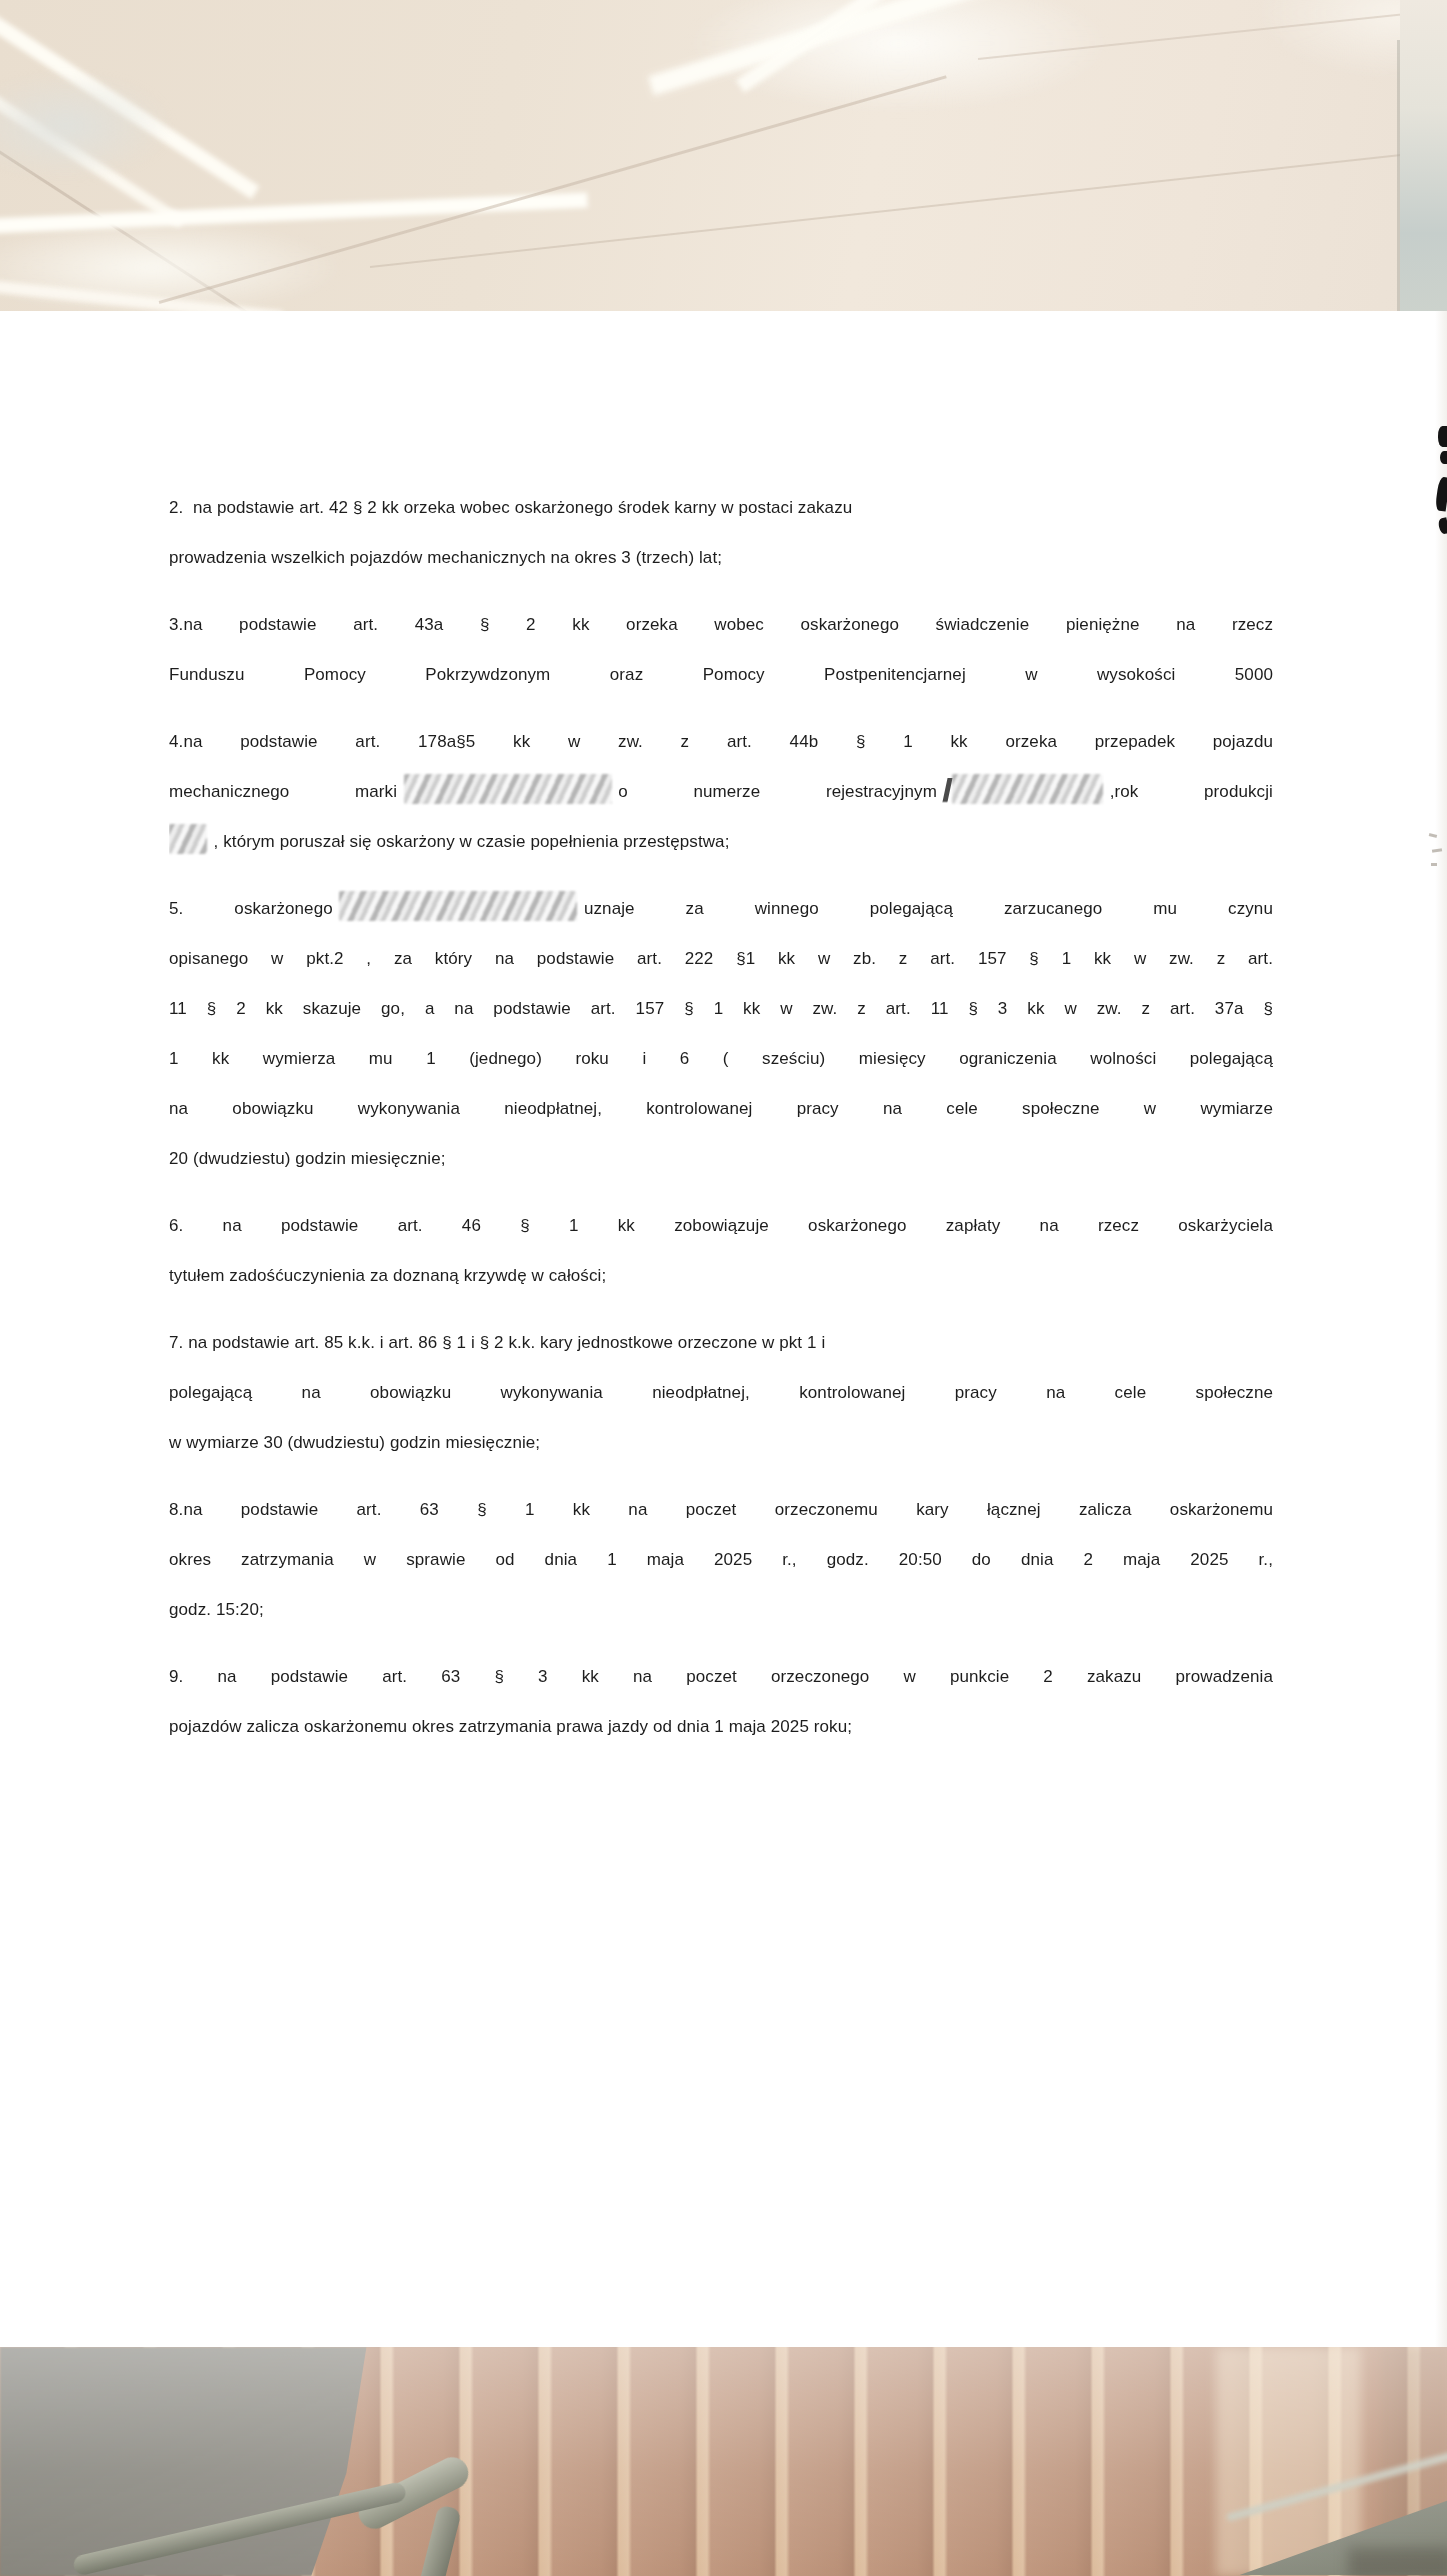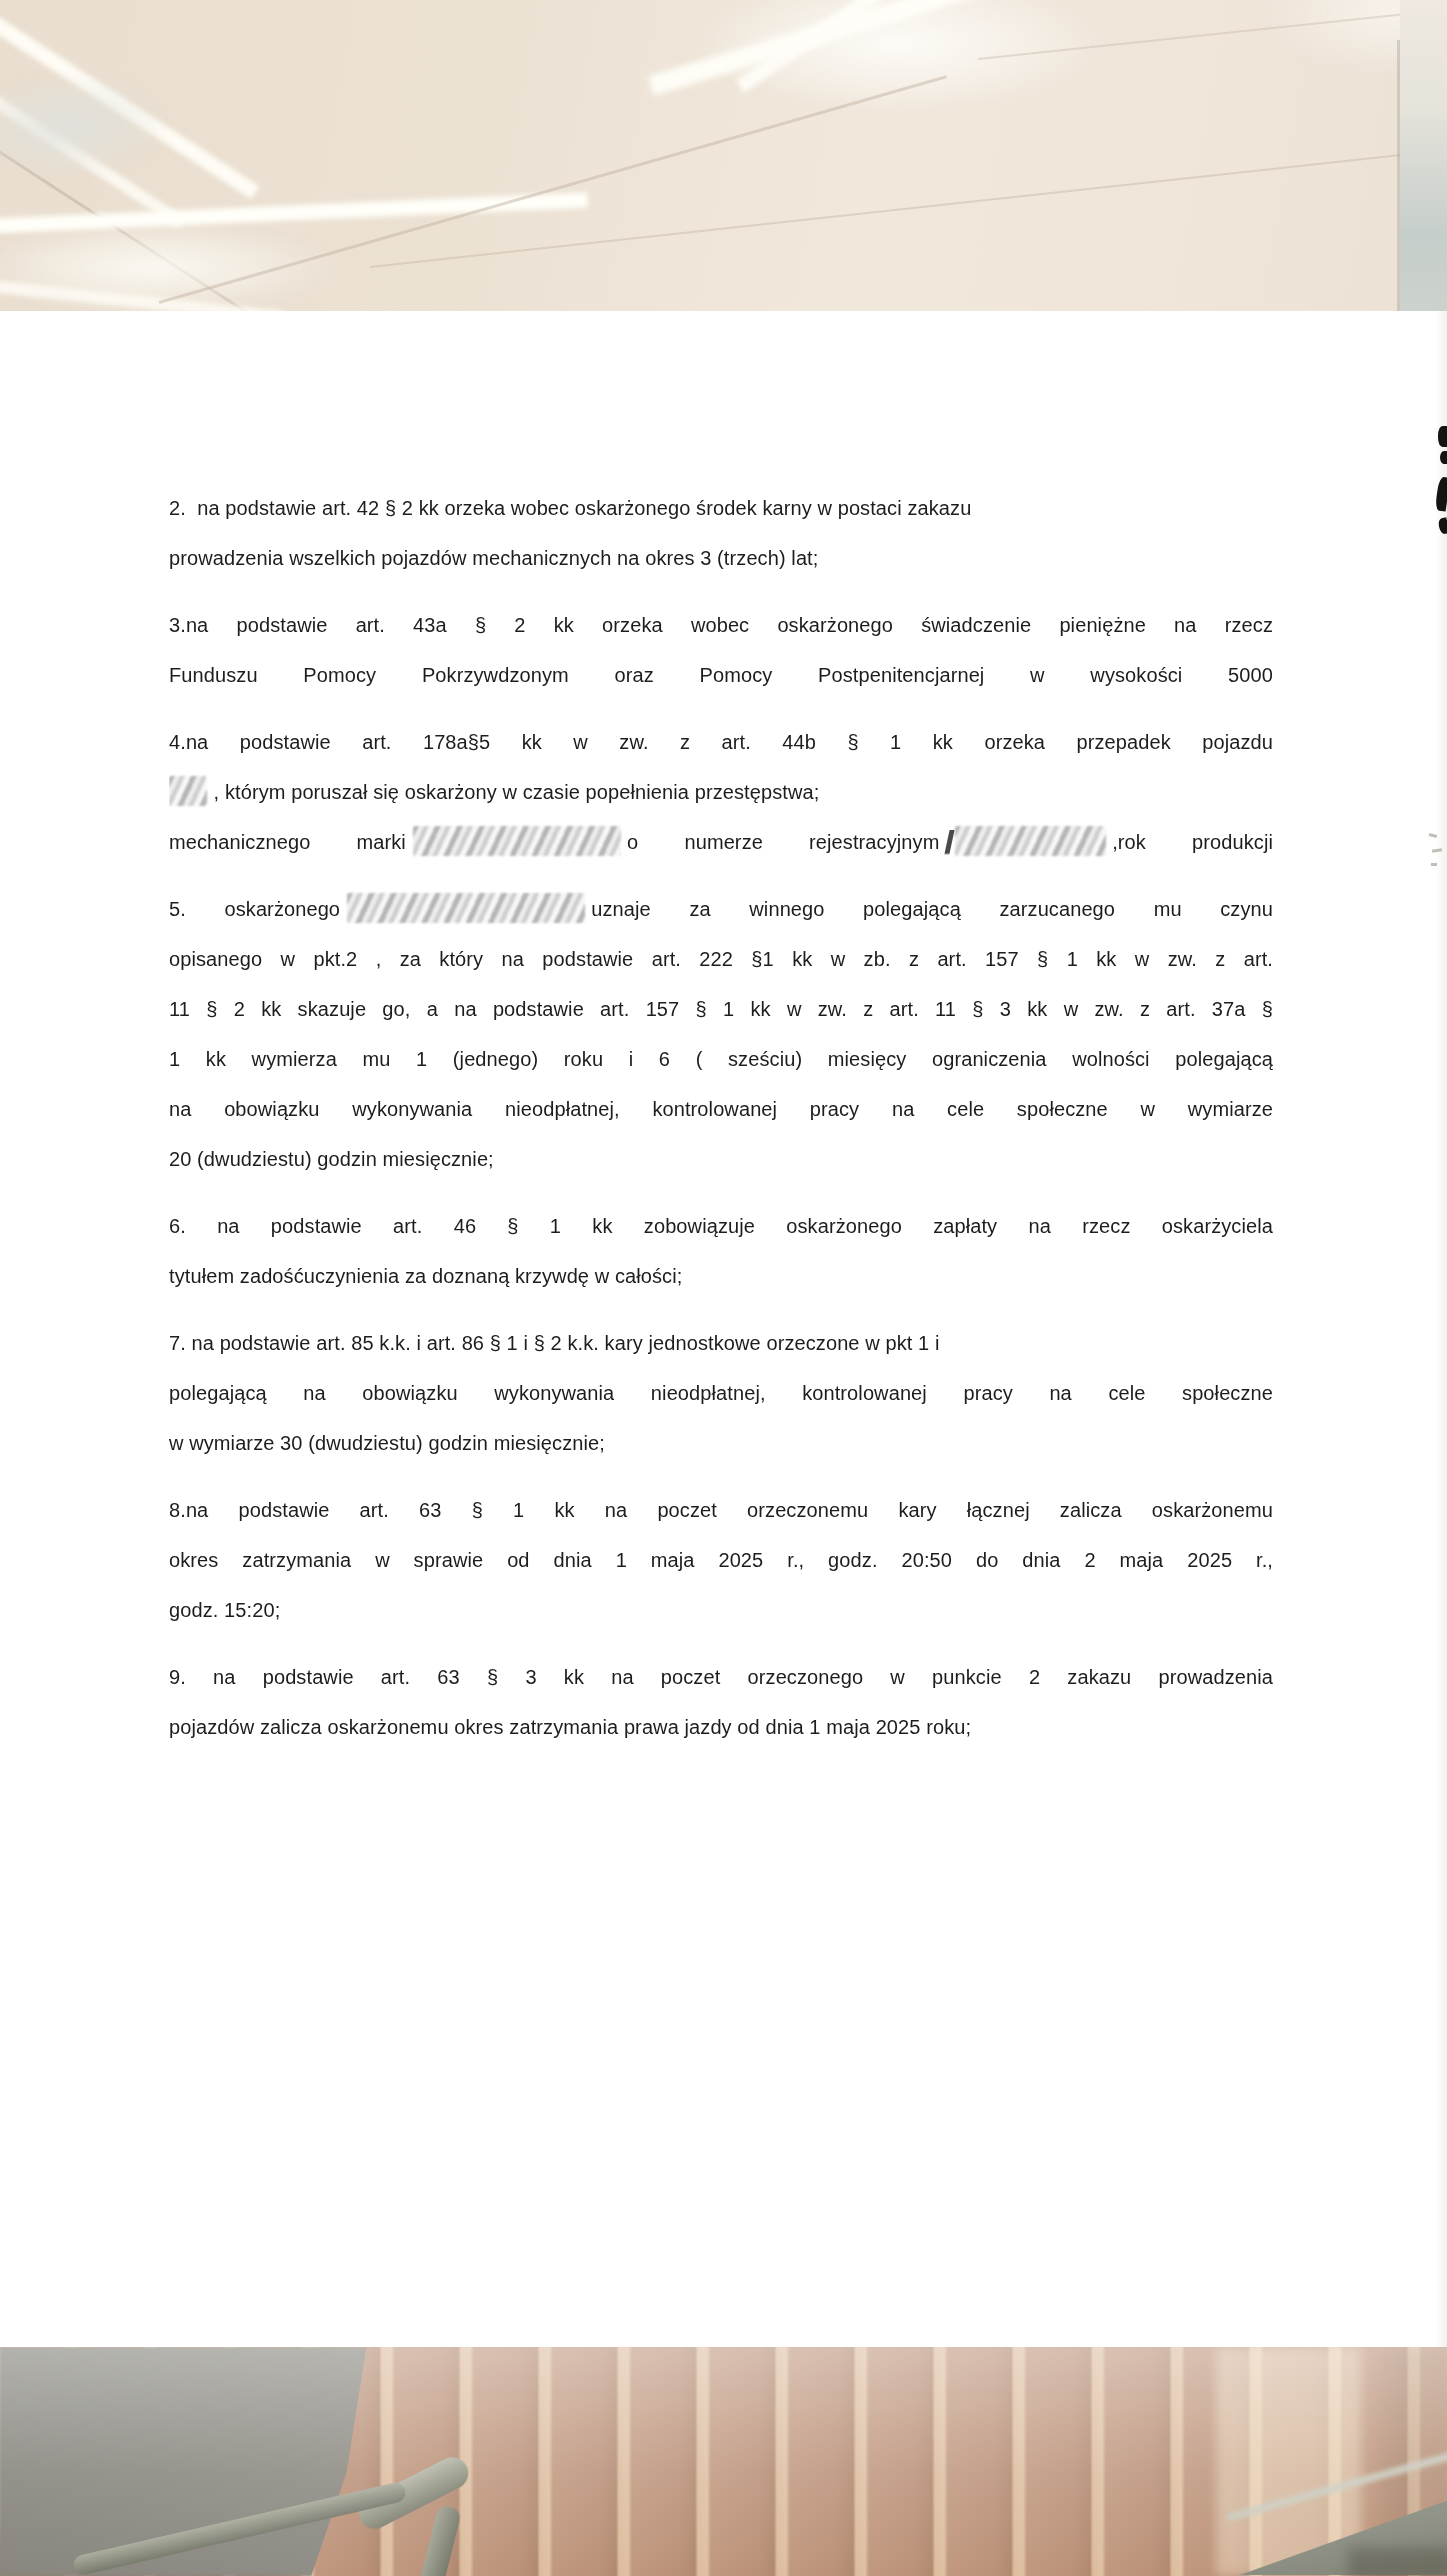--- a/index.html
+++ b/index.html
@@ -38,21 +38,21 @@
     transform:rotate(-6.2deg);transform-origin:left center;filter:blur(0.7px);}
   .seam-top-right{left:978px;top:58px;width:515px;height:2px;background:rgba(205,192,177,.5);
     transform:rotate(-6deg);transform-origin:left center;filter:blur(0.7px);}
   .right-wall{left:1400px;top:0;width:48px;height:311px;filter:blur(0.7px);
     background:linear-gradient(to bottom,#efe9e0 0%,#e5e3da 35%,#c6cecb 75%,#ccd2cc 100%);}
   .right-wall-edge{left:1397px;top:40px;width:2.6px;height:271px;background:rgba(160,160,150,.4);filter:blur(0.7px);}
 
   
   .doc{position:absolute;left:0;top:311px;width:1448px;height:2037px;background:#ffffff;}
   .text-block{position:absolute;left:169px;top:172px;width:1104px;color:#1d1d1d;
-    font-size:20px;line-height:50px;letter-spacing:0.1px;}
+    font-size:17px;line-height:50px;letter-spacing:0.1px;}
   .para{margin:0 0 17px 0;}
   .line{text-align:justify;text-align-last:justify;max-height:50px;overflow:hidden;}
   .line.last,.line.left{text-align-last:left;}
   .redaction{display:inline-block;height:30px;border-radius:2px;vertical-align:-7.3px;margin:0 6.6px;
     background:repeating-linear-gradient(115deg,rgba(122,122,122,.55) 0 5.3px,rgba(205,205,205,.35) 5.3px 10px,
       rgba(158,158,158,.5) 10px 14.5px,rgba(228,228,228,.3) 14.5px 20px);
     filter:blur(1.3px);}
   .line .redaction:first-child{margin-left:0;}
   .sliver{display:inline-block;width:4.6px;height:24px;background:#4a4a4a;vertical-align:-4.6px;
     transform:skewX(-12deg);filter:blur(0.7px);margin-left:8px;}
@@ -129,22 +129,22 @@
         <div class="line last">prowadzenia wszelkich pojazdów mechanicznych na okres 3 (trzech) lat;</div>
       </div>
 
       <div class="para">
         <div class="line">3.na podstawie art. 43a § 2 kk orzeka wobec oskarżonego świadczenie pieniężne na rzecz</div>
         <div class="line">Funduszu Pomocy Pokrzywdzonym oraz Pomocy Postpenitencjarnej w wysokości 5000</div>
       </div>
 
       <div class="para">
         <div class="line">4.na podstawie art. 178a§5 kk w zw. z art. 44b § 1 kk orzeka przepadek pojazdu</div>
+        <div class="line"><span>mechanicznego marki</span><span class="redaction" style="width:208px"></span><span>o numerze rejestracyjnym</span><span class="sliver"></span><span class="redaction" style="width:151px;margin-left:2.6px"></span><span>,rok produkcji</span></div>
         <div class="line last"><span class="redaction" style="width:38px"></span><span>, którym poruszał się oskarżony w czasie popełnienia przestępstwa;</span></div>
-        <div class="line"><span>mechanicznego marki</span><span class="redaction" style="width:208px"></span><span>o numerze rejestracyjnym</span><span class="sliver"></span><span class="redaction" style="width:151px;margin-left:2.6px"></span><span>,rok produkcji</span></div>
       </div>
 
       <div class="para">
         <div class="line"><span>5. oskarżonego</span><span class="redaction" style="width:238px"></span><span>uznaje za winnego polegającą zarzucanego mu czynu</span></div>
         <div class="line">opisanego w pkt.2 , za który na podstawie art. 222 §1 kk w zb. z art. 157 § 1 kk w zw. z art.</div>
         <div class="line">11 § 2 kk skazuje go, a na podstawie art. 157 § 1 kk w zw. z art. 11 § 3 kk w zw. z art. 37a §</div>
         <div class="line">1 kk wymierza mu 1 (jednego) roku i 6 ( sześciu) miesięcy ograniczenia wolności polegającą</div>
         <div class="line">na obowiązku wykonywania nieodpłatnej, kontrolowanej pracy na cele społeczne w wymiarze</div>
         <div class="line last">20 (dwudziestu) godzin miesięcznie;</div>
       </div>

